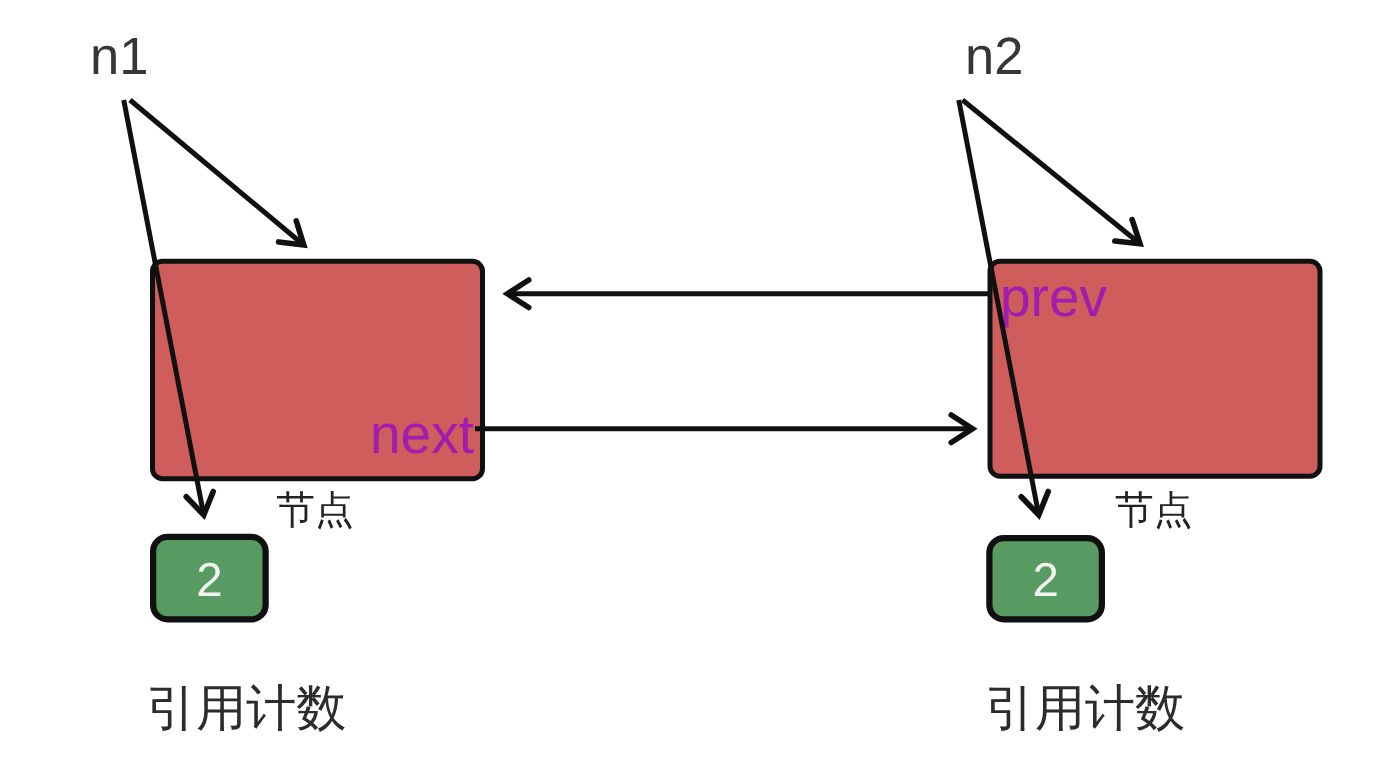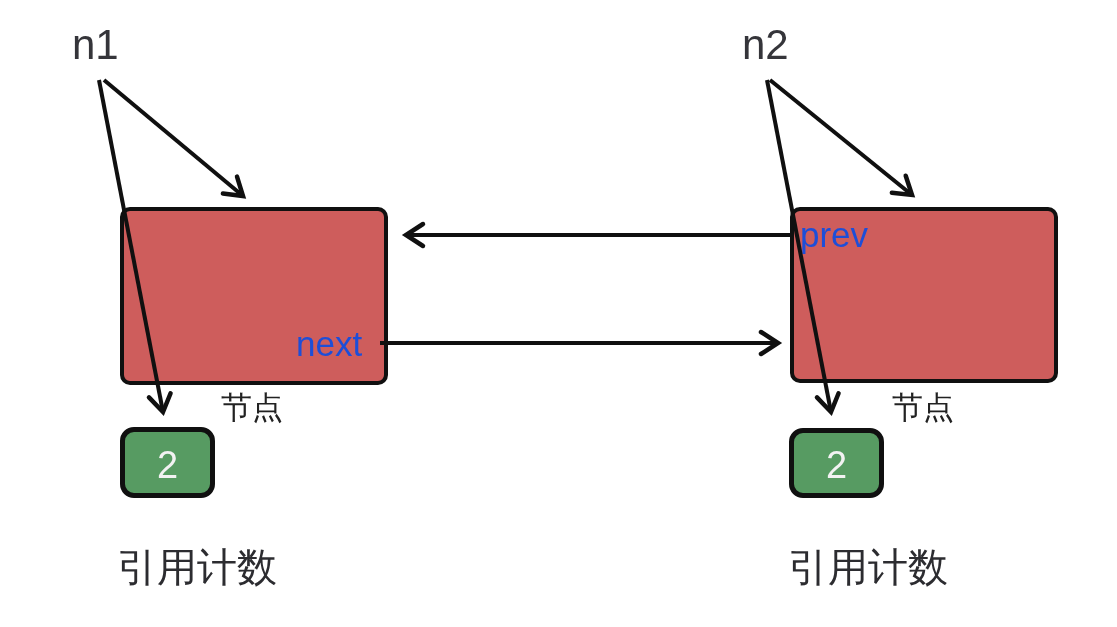--- a/index.html
+++ b/index.html
@@ -37,23 +37,23 @@
     box-sizing: border-box;
     background: #ce5d5c;
     border: 4px solid #101010;
     border-radius: 10px;
   }
   .node-box.n1-box { left: 120px; top: 207px; width: 268px; height: 178px; }
   .node-box.n2-box { left: 790px; top: 207px; width: 268px; height: 176px; }
   .field-label {
     position: absolute;
     z-index: 4;
-    font-size: 35px;
+    font-size: 44px;
     line-height: 1;
-    color: #1d4ed8;
+    color: #a21caf;
     white-space: nowrap;
   }
   .next-label { left: 296px; top: 326px; }
   .prev-label { left: 800px; top: 217px; }
   .node-caption {
     position: absolute;
     z-index: 4;
     font-size: 31px;
     line-height: 1.05;
     color: #222222;
@@ -123,21 +123,21 @@
 
   <div class="var-label" style="left:72px; top:24px;">n1</div>
   <div class="node-box n1-box"></div>
   <div class="field-label next-label">next</div>
   <div class="node-caption c1">节点</div>
   <div class="refcount-box r1">
     <span class="refcount-value">2</span>
   </div>
   <div class="refcount-caption c1">引用计数</div>
 
-  <div class="var-label" style="left:742px; top:24px;">n2</div>
+  <div class="var-label" style="left:772px; top:24px;">n2</div>
   <div class="node-box n2-box"></div>
   <div class="field-label prev-label">prev</div>
   <div class="node-caption c2">节点</div>
   <div class="refcount-box r2">
     <span class="refcount-value">2</span>
   </div>
   <div class="refcount-caption c2">引用计数</div>
 
 
 </div>

